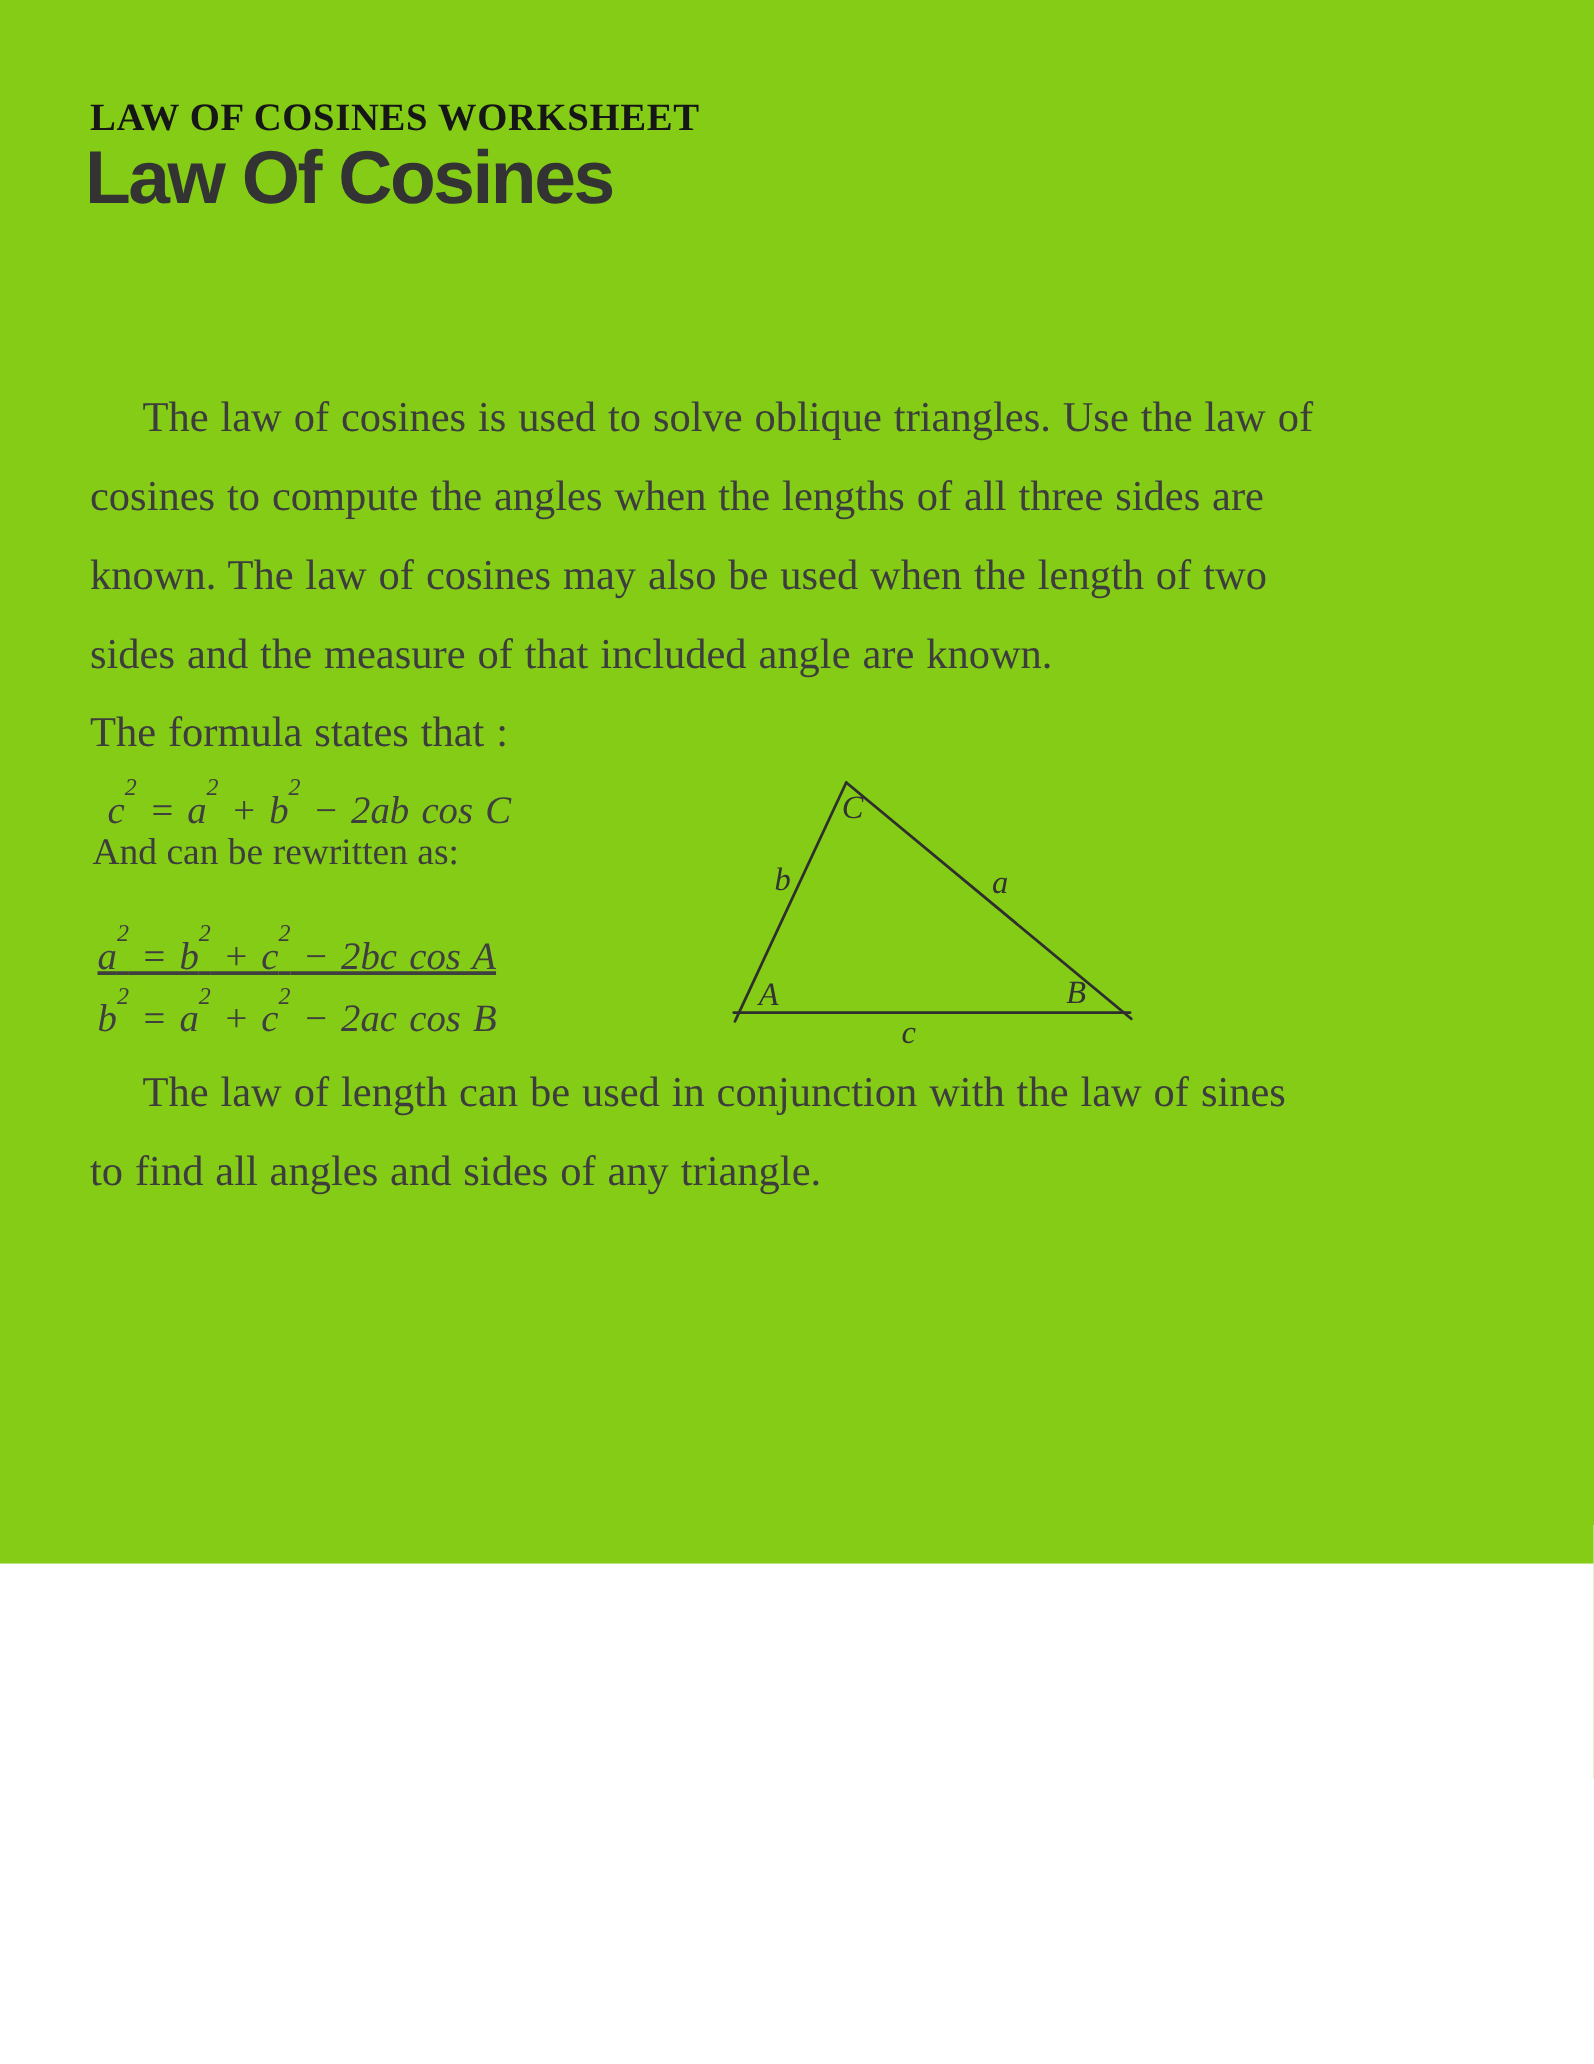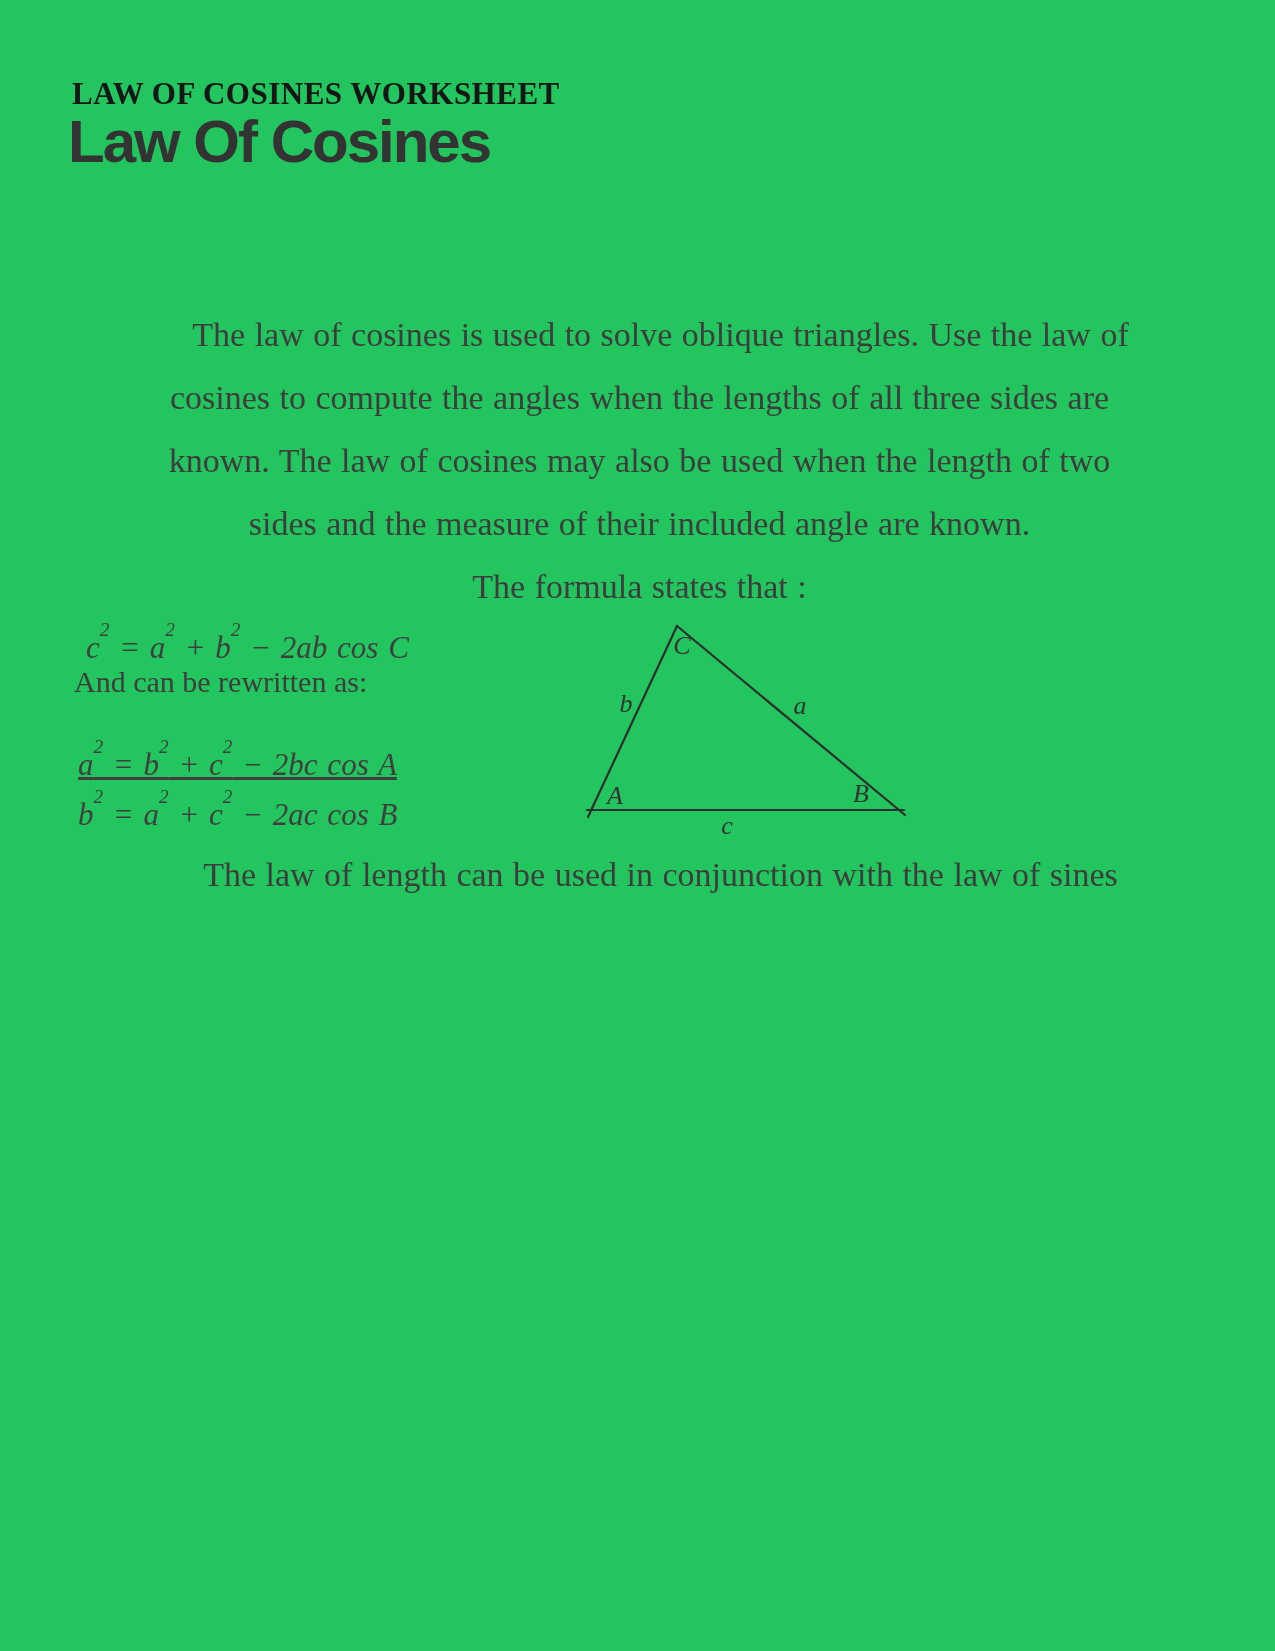--- a/index.html
+++ b/index.html
@@ -1,23 +1,22 @@
 <!DOCTYPE html>
 <html><head>
 <meta charset="utf-8">
 <style>
   html, body { margin: 0; padding: 0; background: #ffffff; }
   .page {
     position: relative;
     width: 1275px;
-    height: 1651px;
-    background: #22c55e;
+    height: 1251px;
+    background: #84cc16;
     font-family: "Liberation Serif", serif;
     overflow: hidden;
-    text-align: center;
   }
   .kicker {
     position: absolute;
     left: 72px;
     top: 76px;
     font-family: "Liberation Serif", serif;
     font-weight: 700;
     font-size: 31px;
     letter-spacing: 0.5px;
     color: #161616;
@@ -97,21 +96,21 @@
 <div class="page">
 
   <div class="kicker">LAW OF COSINES WORKSHEET</div>
 
   <h1 class="doc-title" style="margin:0; font-weight:700;">Law Of Cosines</h1>
 
   <div class="body-block intro-block">
     <div class="line indent">The law of cosines is used to solve oblique triangles. Use the law of</div>
     <div class="line">cosines to compute the angles when the lengths of all three sides are</div>
     <div class="line">known. The law of cosines may also be used when the length of two</div>
-    <div class="line">sides and the measure of their included angle are known.</div>
+    <div class="line">sides and the measure of that included angle are known.</div>
     <div class="line">The formula states that :</div>
   </div>
 
   <div class="formula formula-main">c<sup>2</sup> = a<sup>2</sup> + b<sup>2</sup> − 2ab cos C</div>
 
   <div class="lead-line">And can be rewritten as:</div>
 
   <div class="formula formula-alt-a">a<sup>2</sup> = b<sup>2</sup> + c<sup>2</sup> − 2bc cos A</div>
 
   <div class="formula formula-alt-b">b<sup>2</sup> = a<sup>2</sup> + c<sup>2</sup> − 2ac cos B</div>
@@ -127,15 +126,16 @@
       <text x="66" y="124" text-anchor="middle">b</text>
       <text x="240" y="126" text-anchor="middle">a</text>
       <text x="55" y="216" text-anchor="middle">A</text>
       <text x="301" y="214" text-anchor="middle">B</text>
       <text x="167" y="246" text-anchor="middle">c</text>
     </svg>
   </div>
 
   <div class="body-block closing-block">
     <div class="line indent">The law of length can be used in conjunction with the law of sines</div>
+    <div class="line">to find all angles and sides of any triangle.</div>
   </div>
 
 </div>
 
 </body></html>

